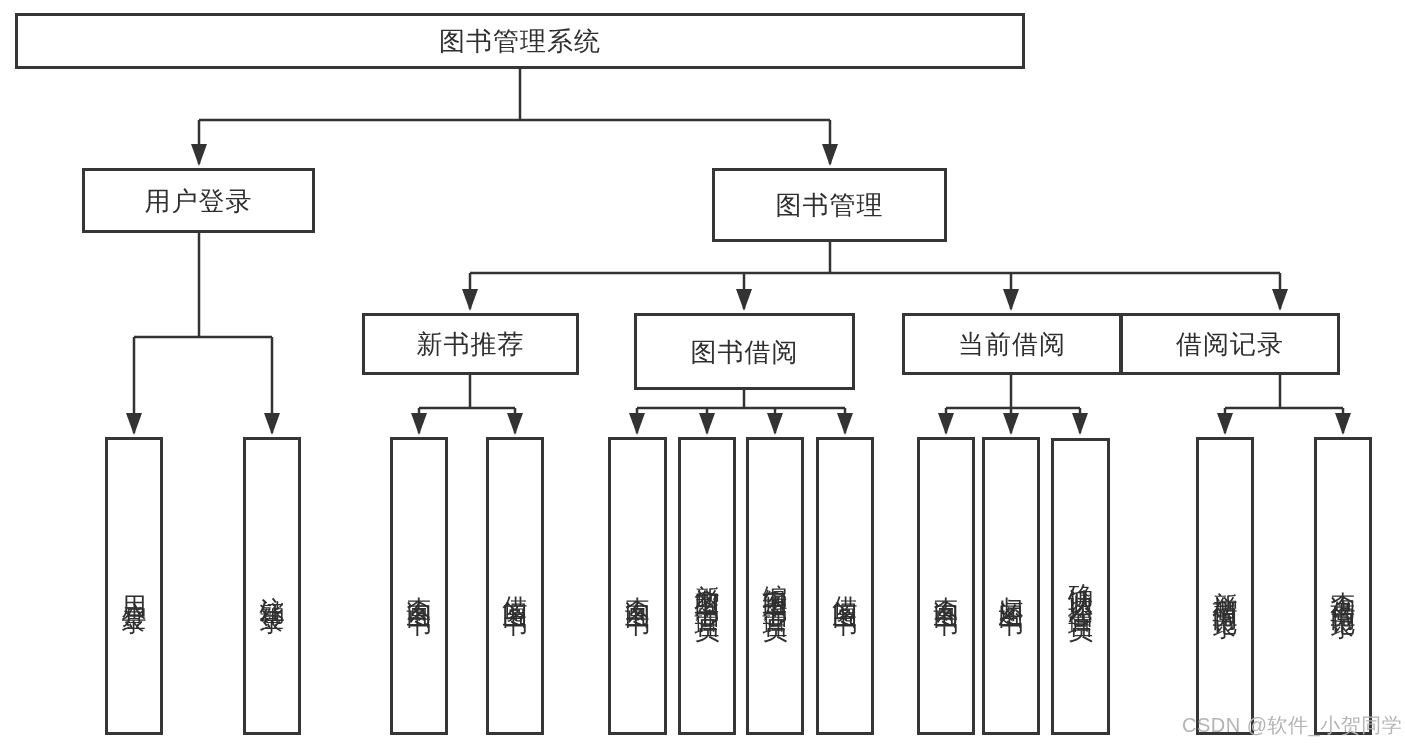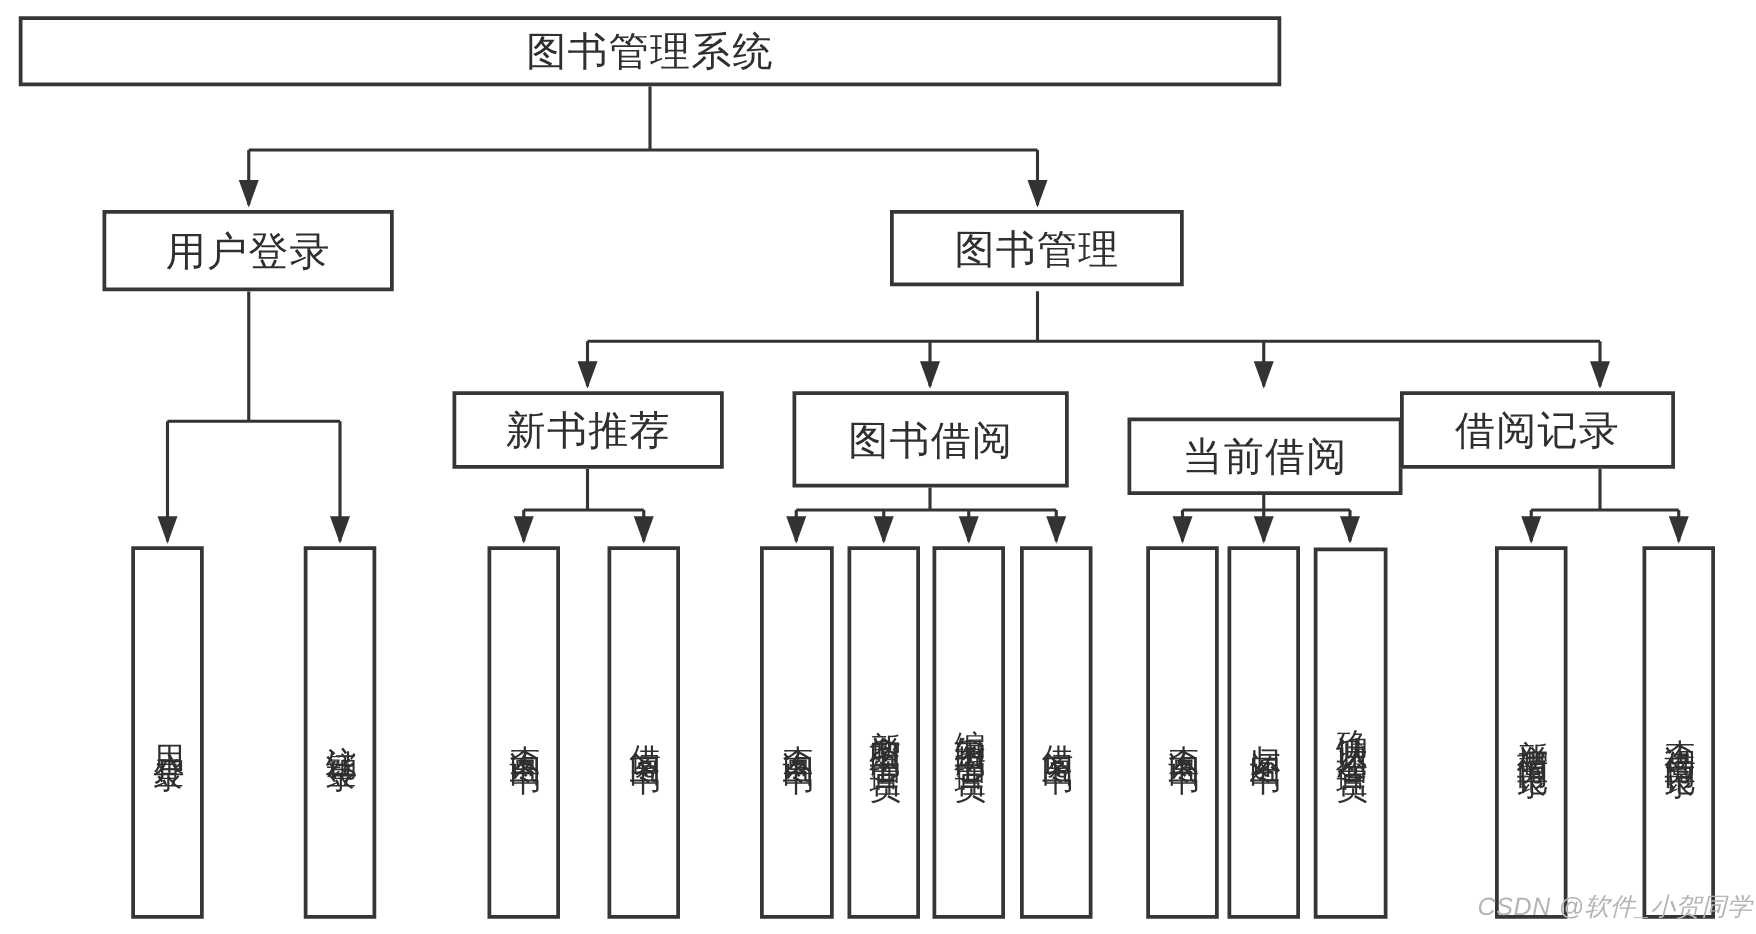--- a/index.html
+++ b/index.html
@@ -22,36 +22,35 @@
   .connectors line{stroke:var(--line);stroke-width:2.5;}
   .connectors .arrowhead{fill:var(--line);}
   .node{
     position:absolute;
     box-sizing:border-box;
     border:3px solid var(--box-border);
     background:#ffffff;
     display:flex;align-items:center;justify-content:center;
     line-height:1;
   }
-  .node.h{font-size:32px;letter-spacing:1px;white-space:nowrap;}
+  .node.h{font-size:26px;letter-spacing:1px;white-space:nowrap;}
   .node.v{
     font-size:25px;
     writing-mode:vertical-rl;
     text-orientation:mixed;
     letter-spacing:5px;
   }
   .watermark{
     position:absolute;
     left:1182px;top:712px;
     font-size:20px;
     letter-spacing:0.5px;
     color:var(--watermark);
     white-space:nowrap;
     z-index:5;
-    font-style:italic;
   }
 </style>
 </head>
 <body>
 
 <div class="canvas">
 
   <svg class="connectors" viewBox="0 0 1405 747" xmlns="http://www.w3.org/2000/svg">
     <defs>
       <marker id="arrow" markerUnits="userSpaceOnUse" markerWidth="26" markerHeight="20" refX="20" refY="9" orient="auto">
@@ -110,25 +109,25 @@
       <line x1="1280" y1="375" x2="1280" y2="408"></line>
       <line x1="1225" y1="408" x2="1343" y2="408"></line>
       <line x1="1225" y1="408" x2="1225" y2="433" marker-end="url(#arrow)"></line>
       <line x1="1343" y1="408" x2="1343" y2="433" marker-end="url(#arrow)"></line>
     </g>
   </svg>
 
   <div class="node h" style="left:15px;top:13px;width:1010px;height:56px;">图书管理系统</div>
 
   <div class="node h" style="left:82px;top:168px;width:233px;height:65px;">用户登录</div>
-  <div class="node h" style="left:712px;top:168px;width:235px;height:61px;">图书管理</div>
+  <div class="node h" style="left:712px;top:168px;width:235px;height:74px;">图书管理</div>
 
   <div class="node h" style="left:362px;top:313px;width:217px;height:62px;">新书推荐</div>
   <div class="node h" style="left:634px;top:313px;width:221px;height:77px;">图书借阅</div>
-  <div class="node h" style="left:902px;top:313px;width:220px;height:62px;margin-top:21px;">当前借阅</div>
+  <div class="node h" style="left:902px;top:313px;width:220px;height:62px;">当前借阅</div>
   <div class="node h" style="left:1120px;top:313px;width:220px;height:62px;">借阅记录</div>
 
   <div class="node v" style="left:105px;top:437px;width:58px;height:298px;">用户登录</div>
   <div class="node v" style="left:243px;top:437px;width:58px;height:298px;">注销登录</div>
 
   <div class="node v" style="left:390px;top:437px;width:58px;height:298px;">查询图书</div>
   <div class="node v" style="left:486px;top:437px;width:58px;height:298px;">借阅图书</div>
 
   <div class="node v" style="left:608px;top:437px;width:59px;height:298px;">查询图书</div>
   <div class="node v" style="left:678px;top:437px;width:58px;height:298px;">新增图书（管理员）</div>

